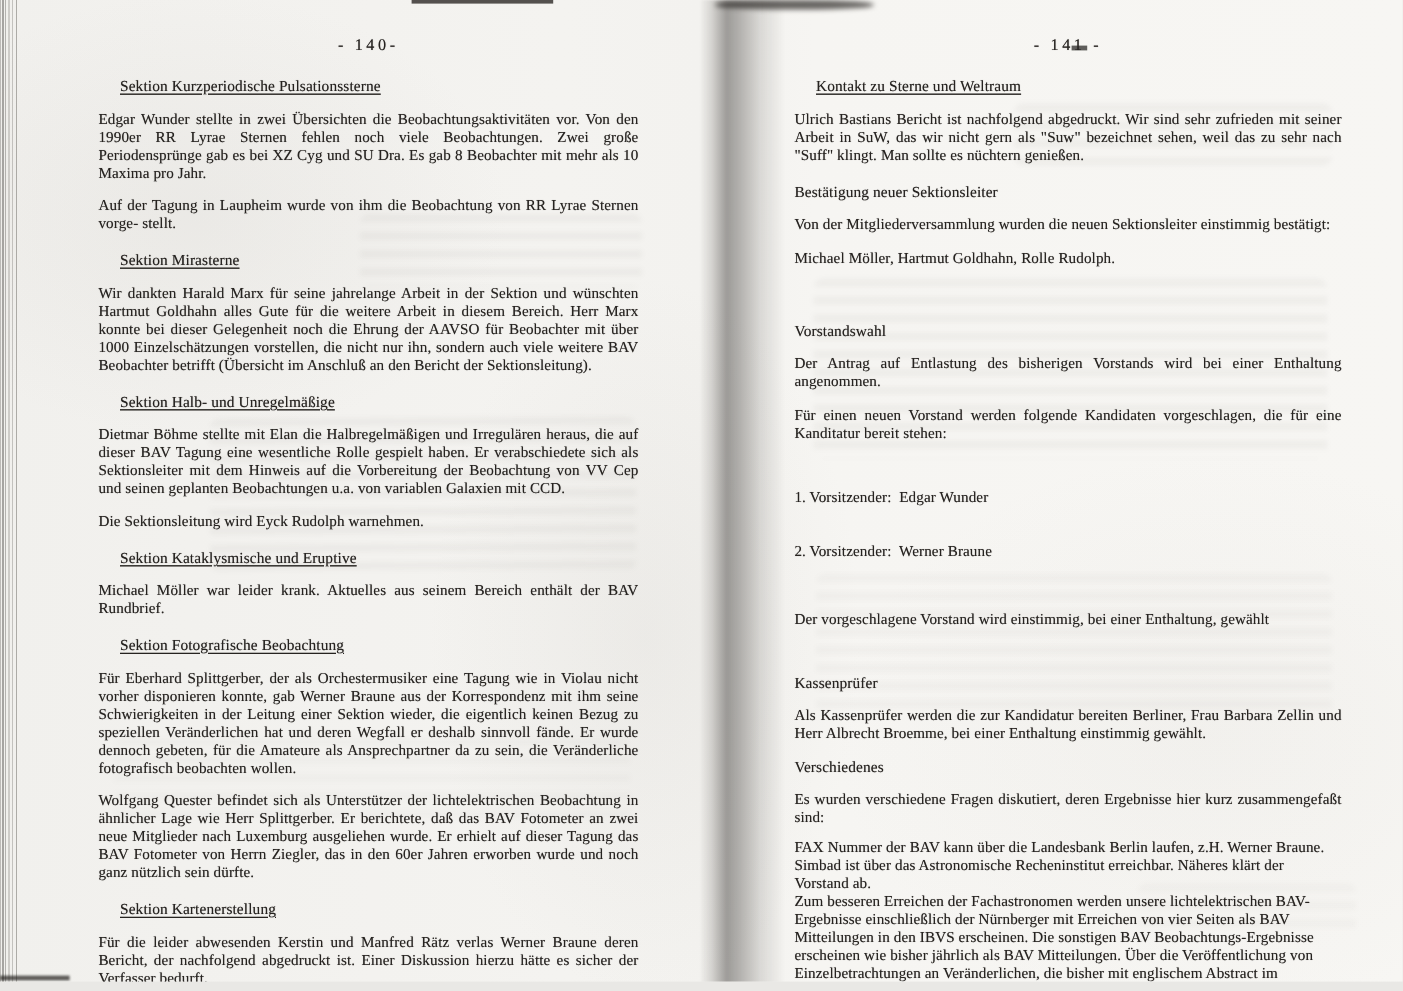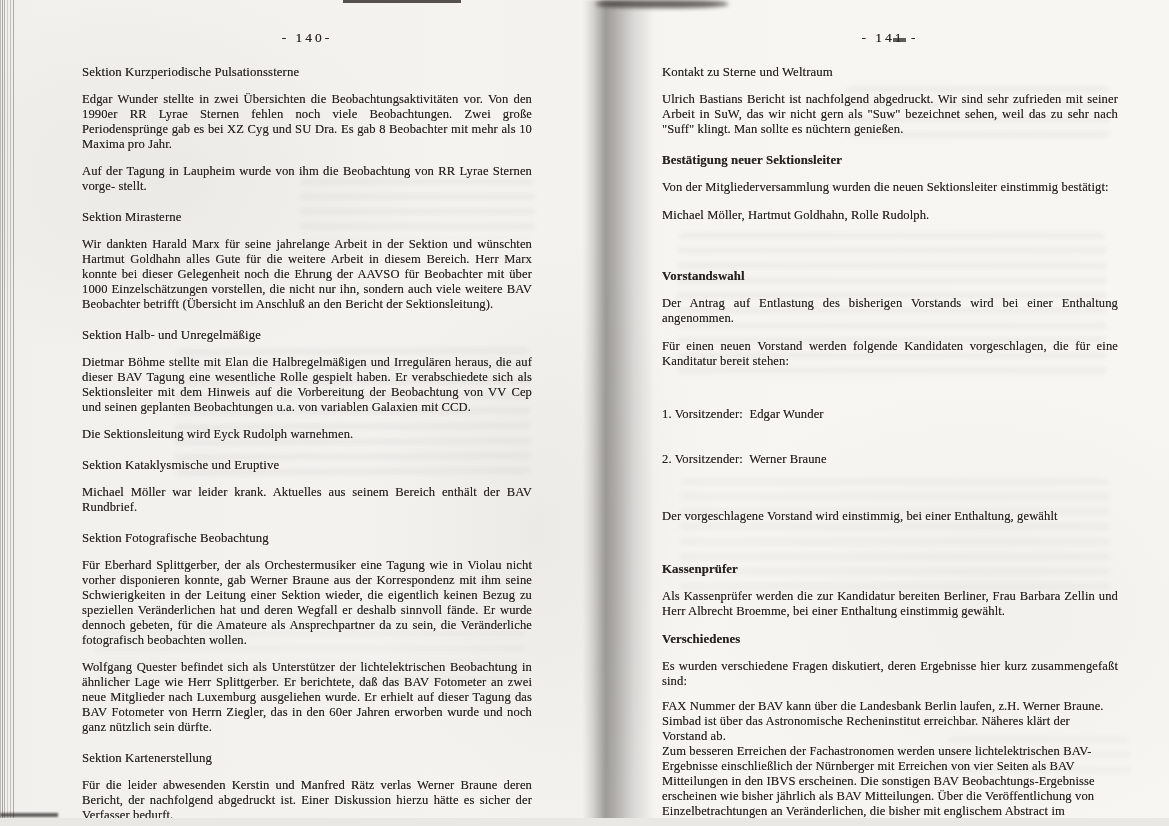--- a/index.html
+++ b/index.html
@@ -69,22 +69,22 @@
   .col-left{left:82px;width:450px;}
   .col-right{left:662px;width:456px;}
   .pagenum{
     text-align:center;font-size:13.5px;letter-spacing:3px;
     margin:0 0 20px 0;
   }
   h3{
     font-size:12.8px;font-weight:normal;line-height:15px;
     margin:16px 0 9px 0;text-align:left;
   }
-  h3.u{text-underline-offset:2px;}
-  h3.b{font-weight:bold;}
+  h3.u{text-decoration:underline;text-underline-offset:2px;margin-left:18px;}
+  h3.b{font-weight:normal;}
   .col-right h3{margin-bottom:12px;}
   p{margin:12px 0 9px 0;}
   .col-right p{margin-bottom:13px;}
   p.line{margin:0;text-align:left;}
   .cand{white-space:pre-wrap;text-align:left;line-height:15px;margin:0 0 12px 0;}
   .cand div{margin:0;}
   .mt-lg{margin-top:46px !important;}
   .mt-xl{margin-top:38px !important;}
   .mt-sm{margin-top:13px !important;}
   .mb-sm{margin-bottom:8px !important;}

